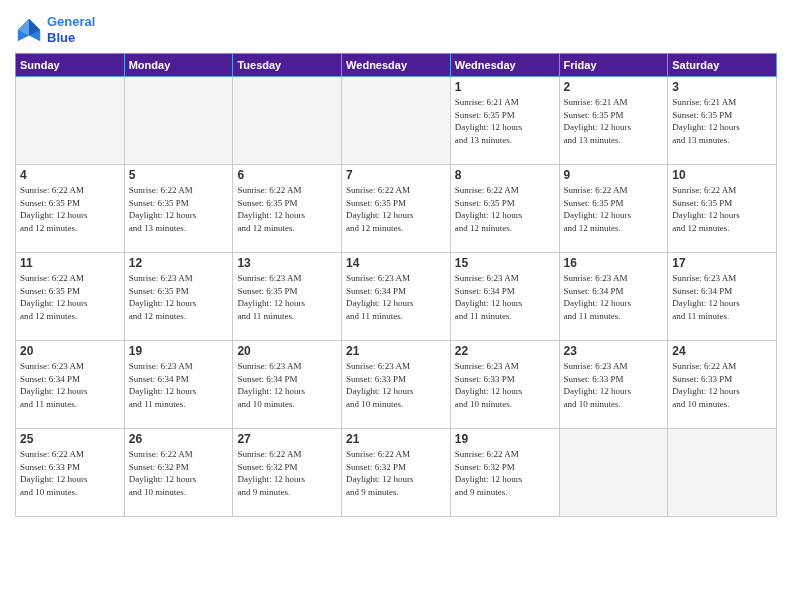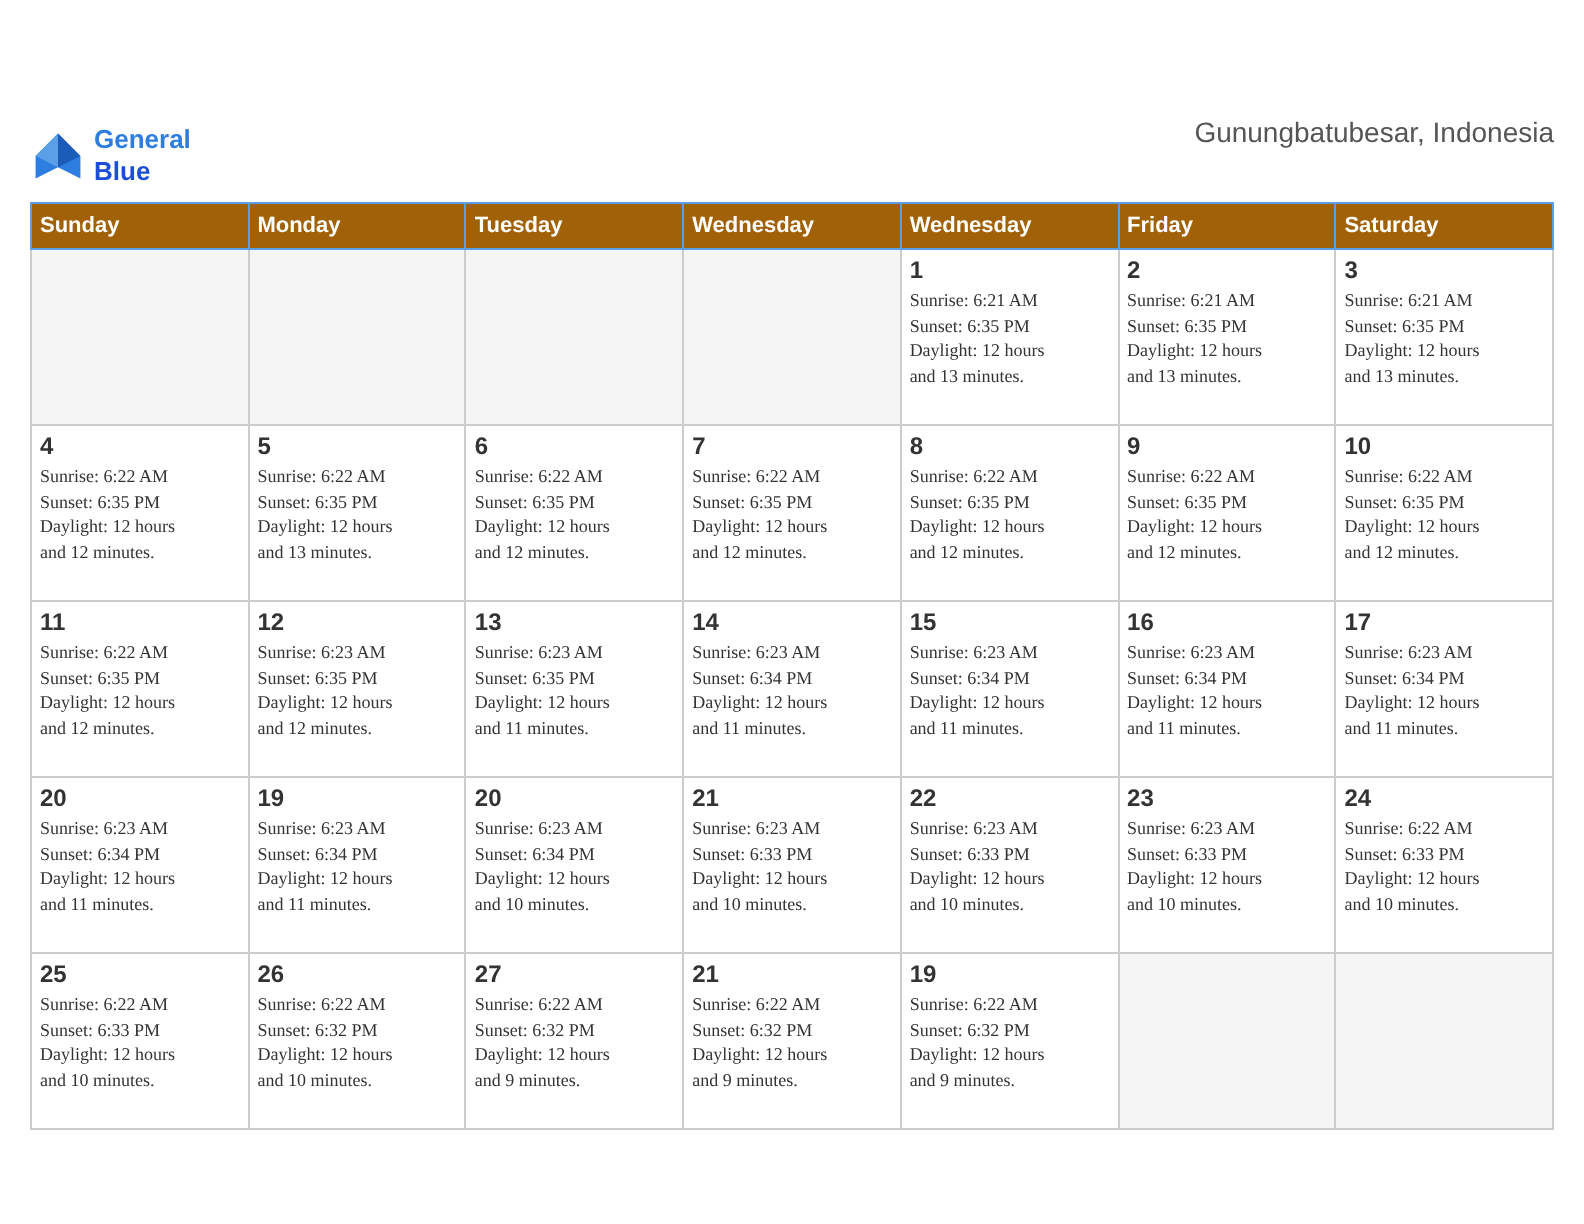--- a/index.html
+++ b/index.html
@@ -13,21 +13,20 @@
     .page {
       width: 792px;
       height: 612px;
       padding: 10px 15px;
     }
     .header {
       display: flex;
       align-items: flex-start;
       justify-content: space-between;
       margin-bottom: 8px;
-      margin-top: 48px;
     }
     .logo {
       display: flex;
       align-items: center;
       gap: 4px;
       margin-top: 4px;
     }
     .logo-text {
       font-size: 13px;
       font-weight: bold;
@@ -53,21 +52,21 @@
     .subtitle {
       font-size: 14px;
       color: #555;
     }
     .calendar {
       width: 100%;
       border-collapse: collapse;
       table-layout: fixed;
     }
     .calendar th {
-      background: #a16207;
+      background: #4c1d95;
       color: #fff;
       font-size: 11px;
       font-weight: bold;
       padding: 5px 4px;
       border: 1px solid #5a9fe8;
       text-align: left;
     }
     .calendar td {
       border: 1px solid #ccc;
       vertical-align: top;
@@ -103,21 +102,20 @@
         <polygon points="20,4 36,20 36,36 20,28 4,36 4,20" fill="#2e7de0"></polygon>
         <polygon points="20,4 36,20 20,28" fill="#1a5cb8"></polygon>
         <polygon points="20,4 4,20 20,28" fill="#5a9fe8"></polygon>
       </svg>
       <div class="logo-text">
         <div><span>General</span></div>
         <div style="color:#1d4ed8">Blue</div>
       </div>
     </div>
     <div class="title-block">
-      <div class="subtitle">Gunungbatubesar, Indonesia</div>
     </div>
   </div>
 
   <table class="calendar">
     <thead>
       <tr>
       <th>Sunday</th>
           <th>Monday</th>
           <th>Tuesday</th>
           <th>Wednesday</th>

